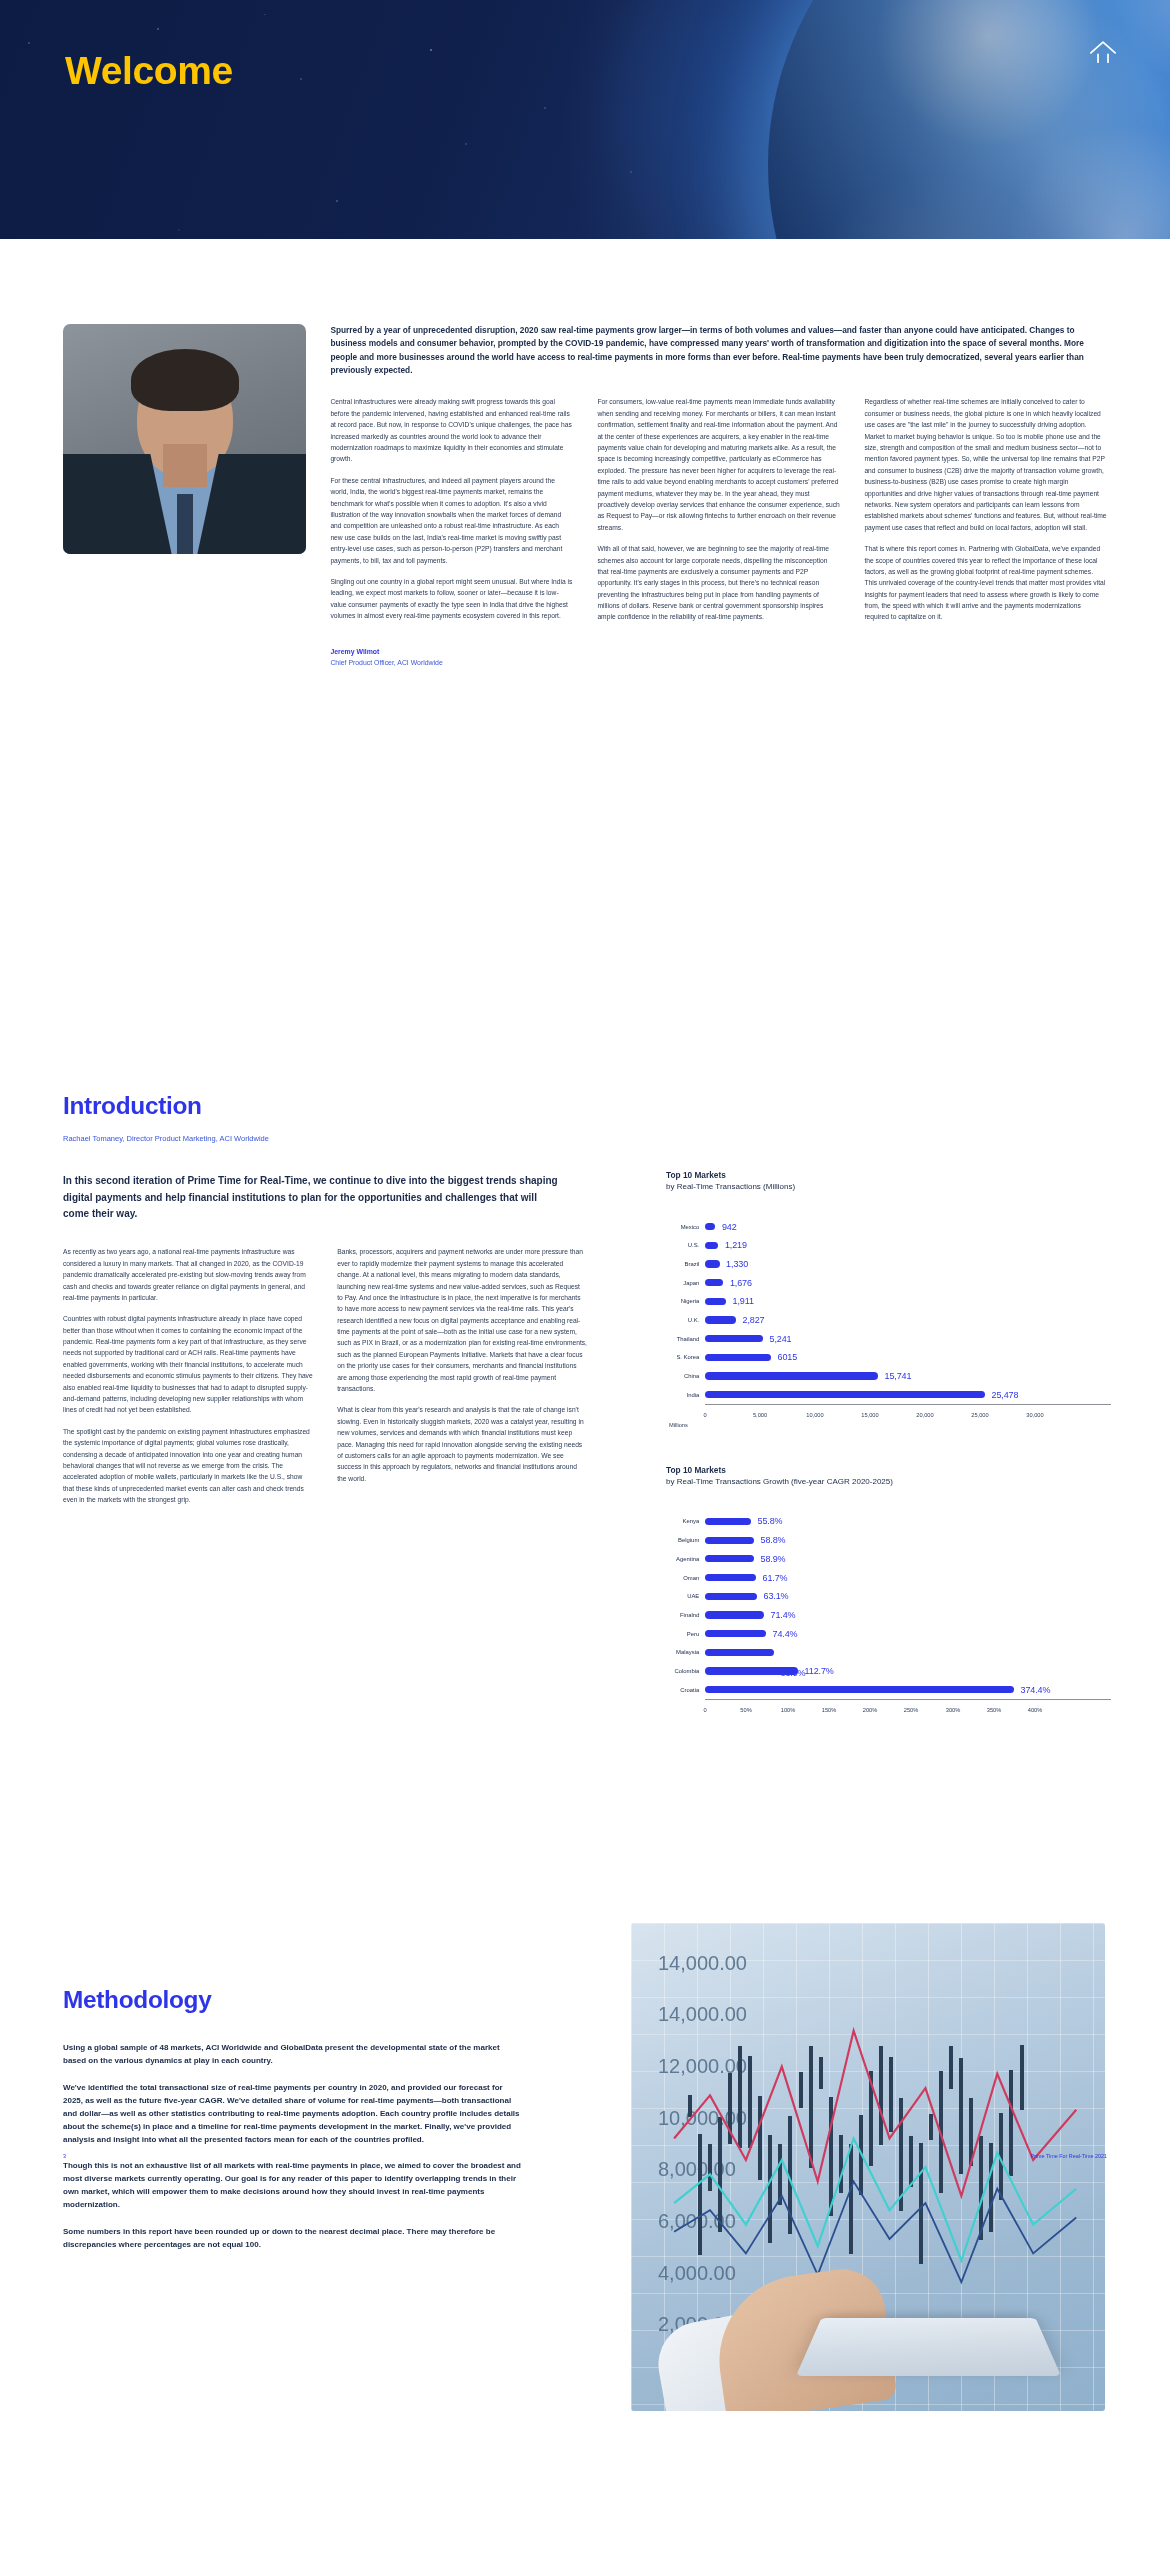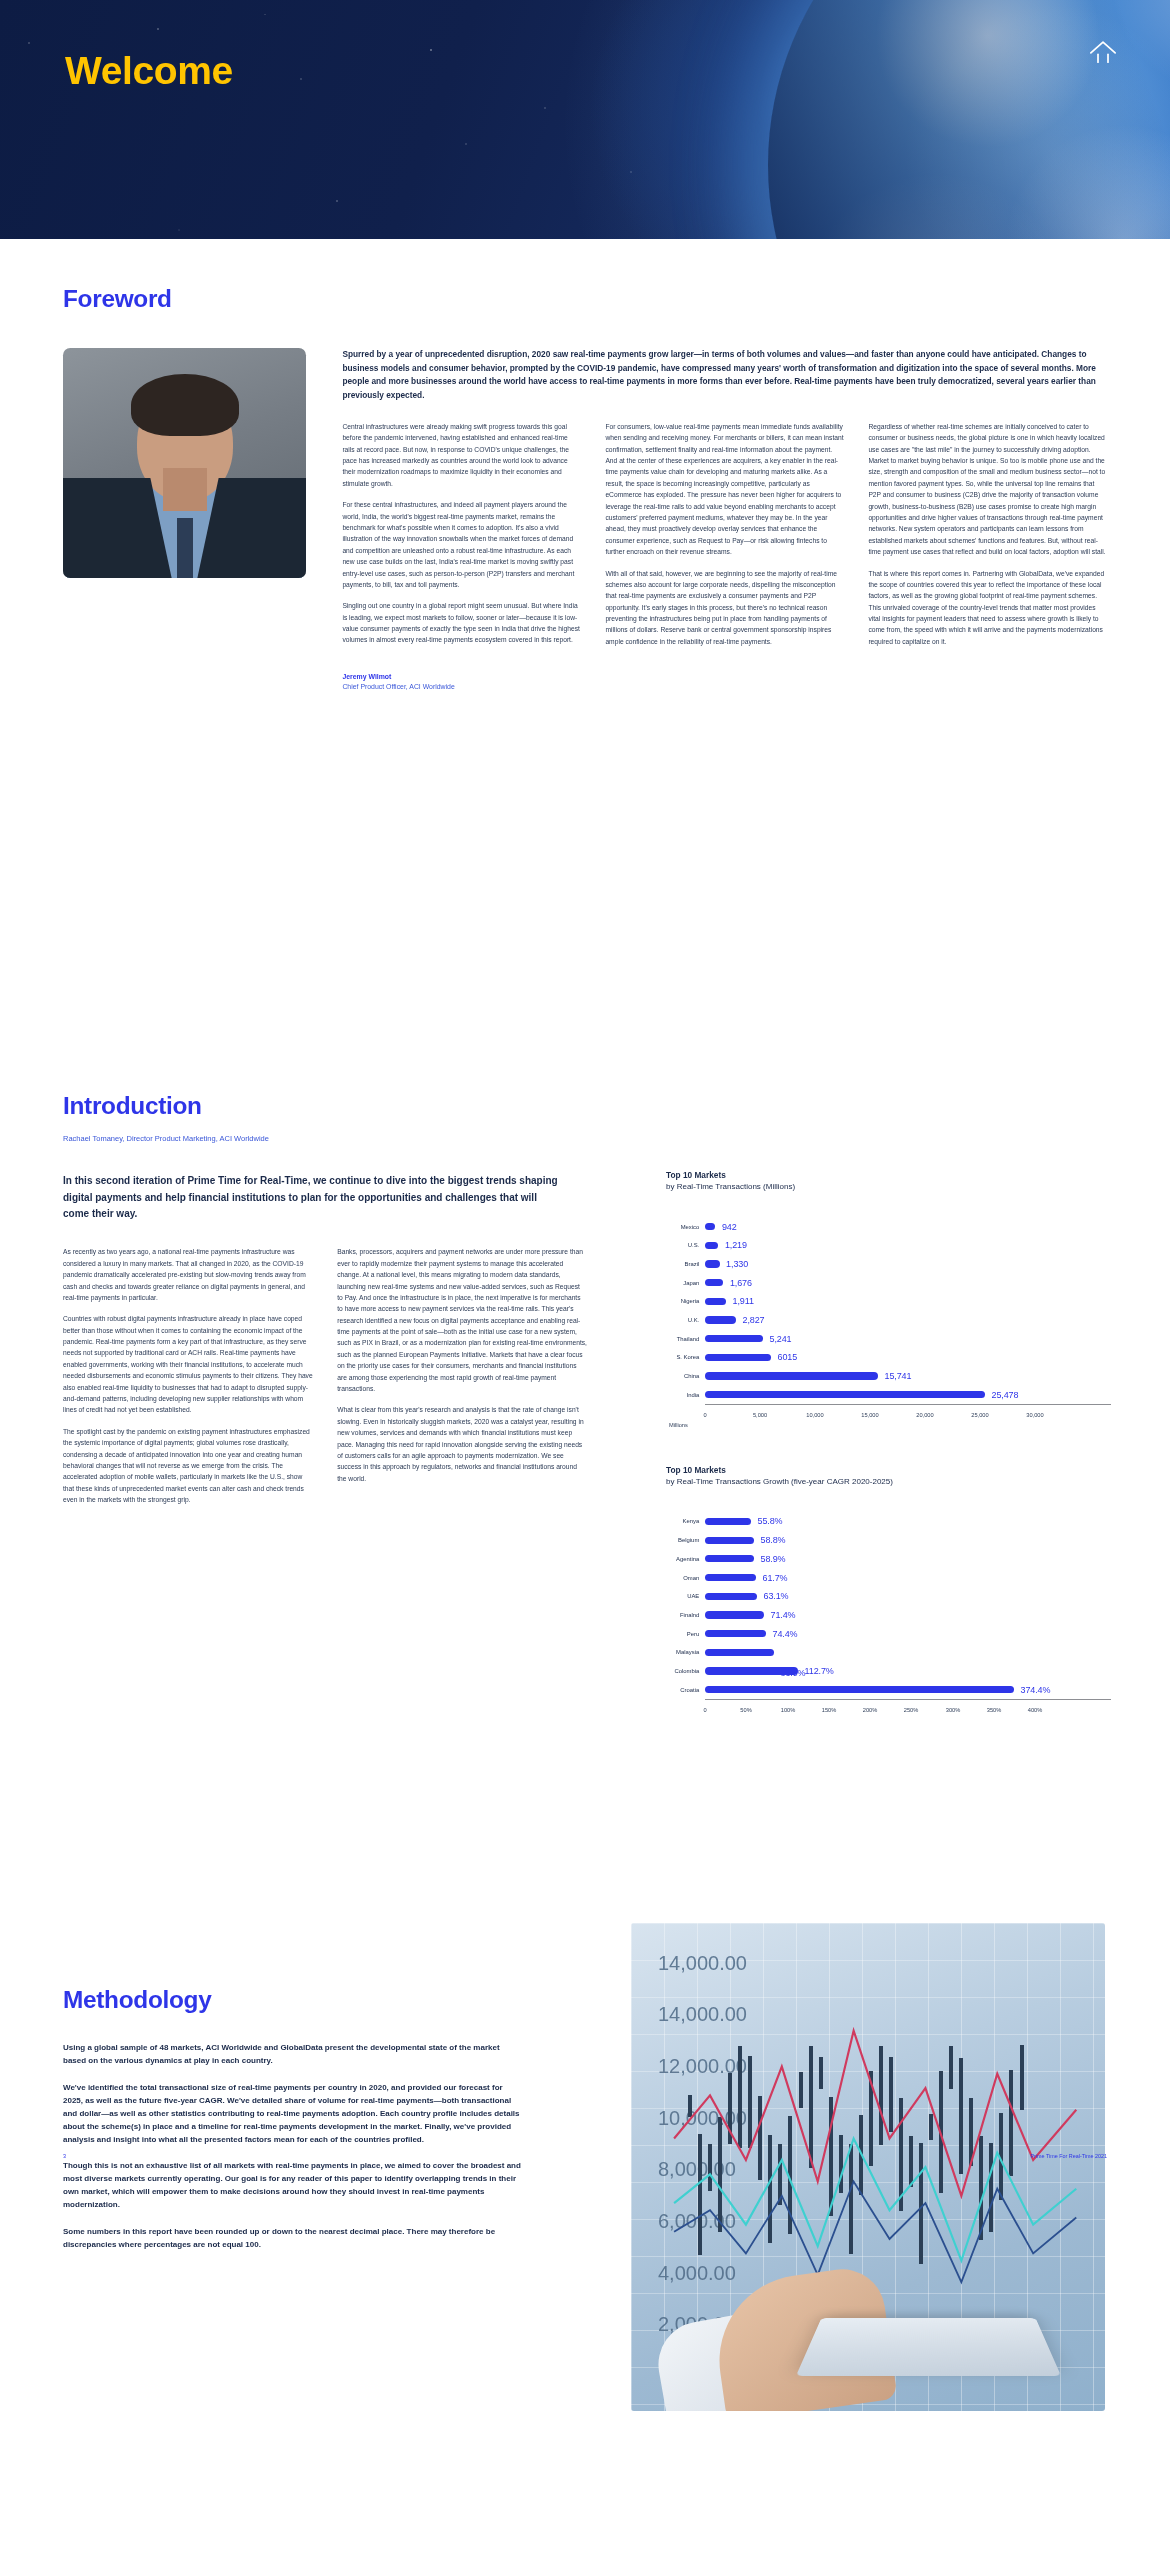--- a/index.html
+++ b/index.html
@@ -80,21 +80,21 @@
 
   
   .section { padding: 0 63px; }
   h2.section-title {
     color: #2E35E8; font-size: 24.4px; font-weight: 700;
     letter-spacing: -0.3px; line-height: 1;
   }
 
   
   .foreword { position: absolute; top: 287px; left: 0; right: 0; }
-  .fw-body { display: flex; gap: 12px; margin-top: 37px; }
+  .fw-body { display: flex; gap: 0; margin-top: 37px; }
   .portrait {
     width: 243px; height: 230px; flex: 0 0 243px; border-radius: 7.2px;
     overflow: hidden; position: relative;
     background: linear-gradient(160deg, #8d949b 0%, #767d85 45%, #5e666e 100%);
   }
   .portrait .head { position:absolute; left:50%; top:16%; transform:translateX(-50%);
     width:96px; height:116px; border-radius:50% 50% 46% 46%; background:#c99d80; }
   .portrait .hair { position:absolute; left:50%; top:11%; transform:translateX(-50%);
     width:108px; height:62px; border-radius:50% 50% 36% 36%; background:#2d2521; }
   .portrait .neck { position:absolute; left:50%; top:52%; transform:translateX(-50%);
@@ -199,21 +199,20 @@
     <div class="hero-logo">
       <svg width="30" height="29" viewBox="0 0 42 40" aria-hidden="true">
         <path d="M4 22 L21 7 L38 22" fill="none" stroke="#ffffff" stroke-width="2.4" stroke-linecap="round" stroke-linejoin="round"></path>
         <line x1="14" y1="24" x2="14" y2="35" stroke="#ffffff" stroke-width="2.4" stroke-linecap="round"></line>
         <line x1="28" y1="24" x2="28" y2="35" stroke="#ffffff" stroke-width="2.4" stroke-linecap="round"></line>
       </svg>
     </div>
   </div>
 
   <div class="foreword section">
-    <h2 class="section-title">Foreword</h2>
 
     <div class="fw-body">
       <div class="portrait">
         <div class="shirt"></div>
         <div class="head"></div>
         <div class="hair"></div>
         <div class="neck"></div>
         <div class="jacket-l"></div>
         <div class="jacket-r"></div>
         <div class="tie"></div>

